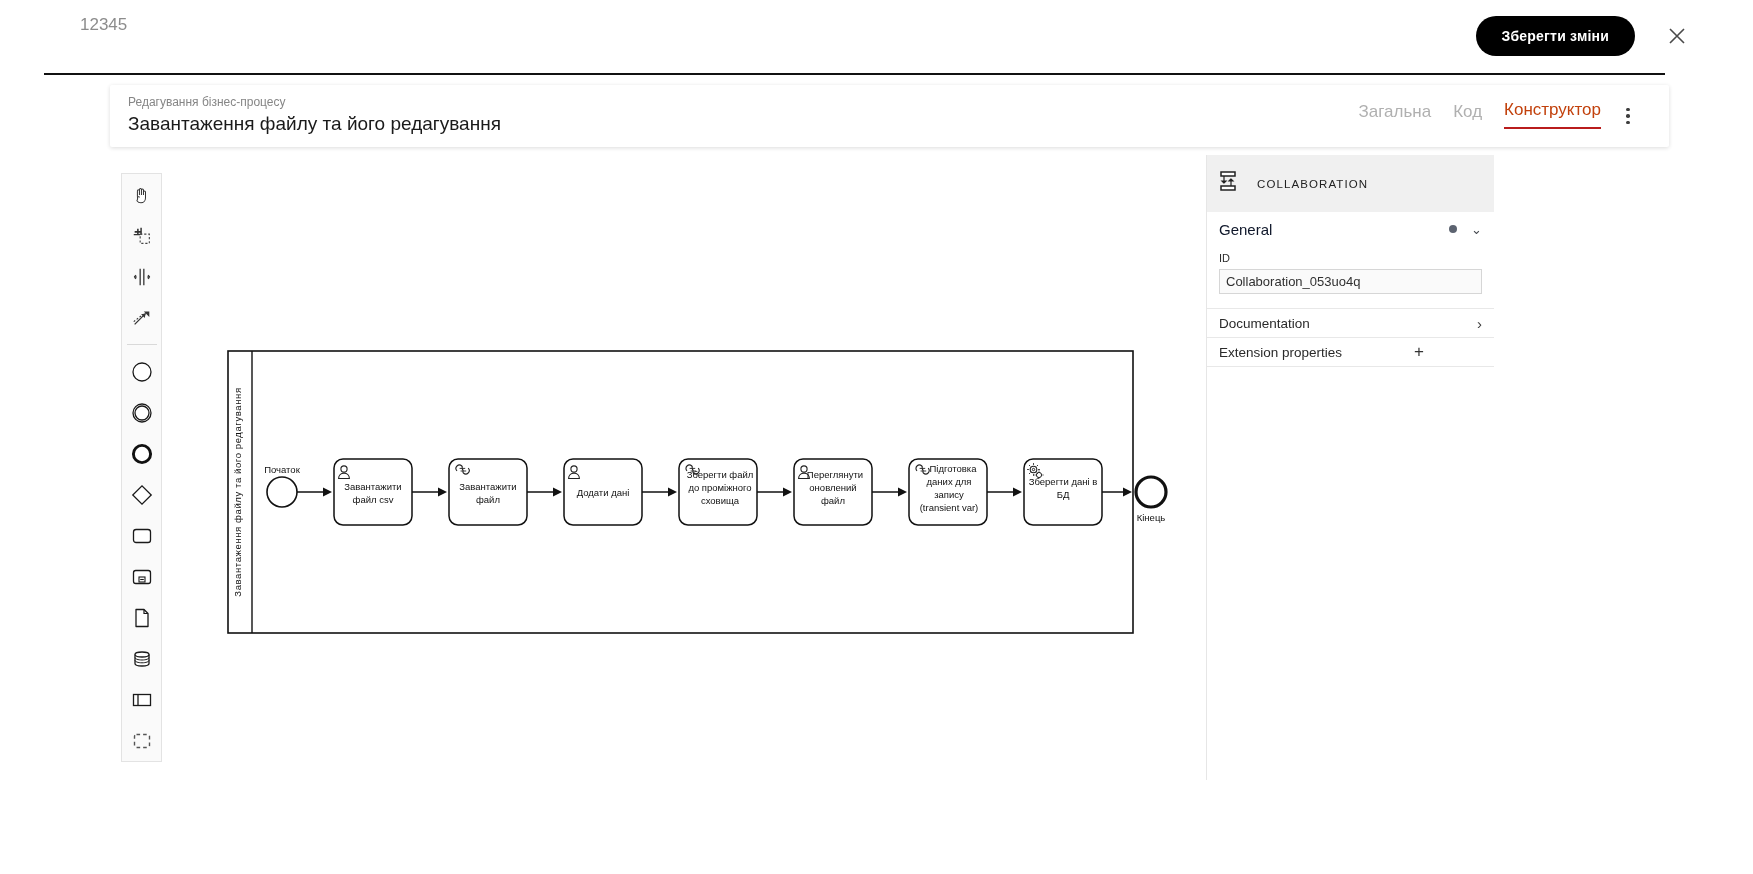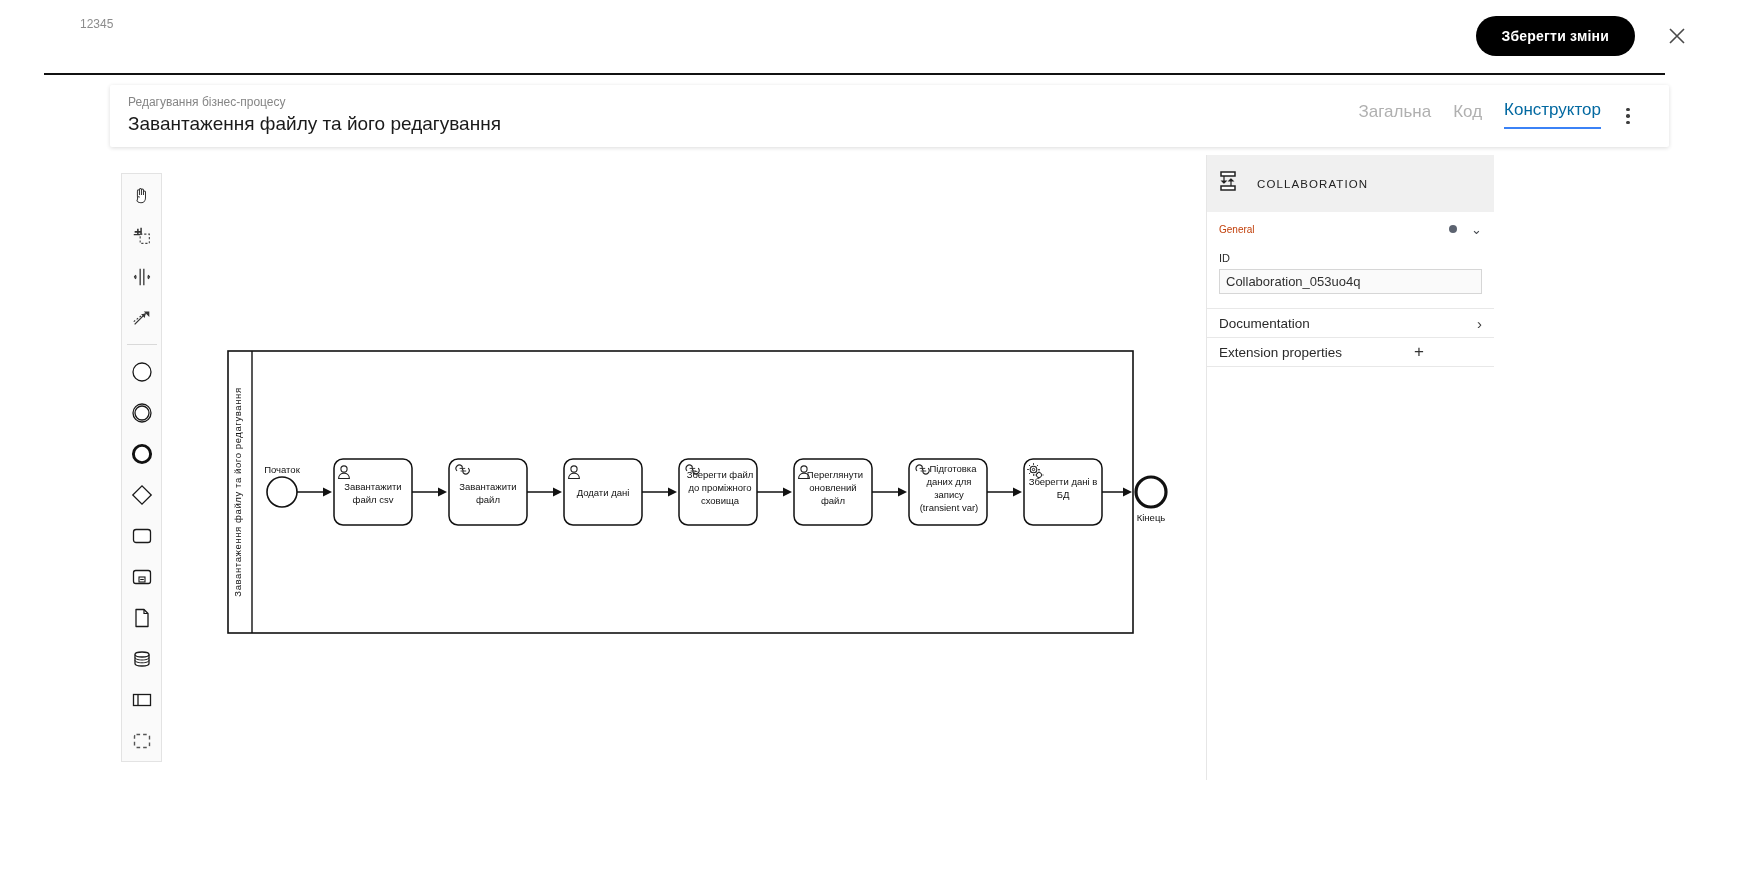--- a/index.html
+++ b/index.html
@@ -16,21 +16,21 @@
     width: 1753px; height: 74px;
     background: #ffffff;
     display: flex; align-items: center;
   }
   .topbar-titles { position: absolute; left: 80px; top: 14px; }
   .app-title {
     font-size: 21px; color: #1a1a1a; font-weight: 400;
     letter-spacing: .1px; line-height: 26px;
   }
   .app-subtitle {
-    font-size: 12px; color: #8c8c8c; margin-top: 3px; line-height: 15px;
+    font-size: 17px; color: #8c8c8c; margin-top: 3px; line-height: 15px;
   }
   .save-btn {
     position: absolute; right: 118px; top: 16px;
     height: 40px; padding: 0 26px;
     background: #000000; color: #ffffff;
     border: none; border-radius: 22px;
     font-size: 14px; font-family: "Liberation Sans", sans-serif;
     font-weight: 700; cursor: pointer; letter-spacing: .2px;
   }
   .close-btn {
@@ -61,21 +61,21 @@
   }
   .tabs {
     position: absolute; right: 68px; top: 14px;
     display: flex; align-items: flex-end; gap: 22px;
   }
   .tab {
     font-size: 17px; color: #b0b0b0; cursor: pointer;
     padding-bottom: 6px; line-height: 22px;
   }
   .tab.active {
-    color: #0369a1; border-bottom: 2px solid #3b82f6;
+    color: #c2410c; border-bottom: 2px solid #b91c1c;
   }
   .kebab {
     position: absolute; right: 30px; top: 18px;
     width: 22px; height: 26px; cursor: pointer;
     display: flex; flex-direction: column; align-items: center;
     justify-content: center; gap: 3px;
   }
   .kebab span {
     width: 3.5px; height: 3.5px; border-radius: 50%; background: #3d3d3d;
   }
@@ -117,21 +117,21 @@
   }
   .props-header-label {
     font-size: 11.5px; color: #222222; letter-spacing: 1.1px; font-weight: 400;
   }
   .props-group {
     padding: 0 12px; border-bottom: 1px solid #e8e8e8;
   }
   .group-head {
     display: flex; align-items: center; height: 34px; cursor: pointer;
   }
-  .group-title { font-size: 10px; color: #c2410c; flex: 1; }
+  .group-title { font-size: 15px; color: #0f172a; flex: 1; }
   .dot-marker {
     width: 8px; height: 8px; border-radius: 50%;
     background: #5c6370; margin-right: 14px;
   }
   .chev { color: #45494f; font-size: 13px; }
   .field-label {
     font-size: 11px; color: #2b2b2b; margin-top: 6px; display: block;
   }
   .field-input {
     width: 100%; height: 25px; margin: 5px 11px 14px 0;

